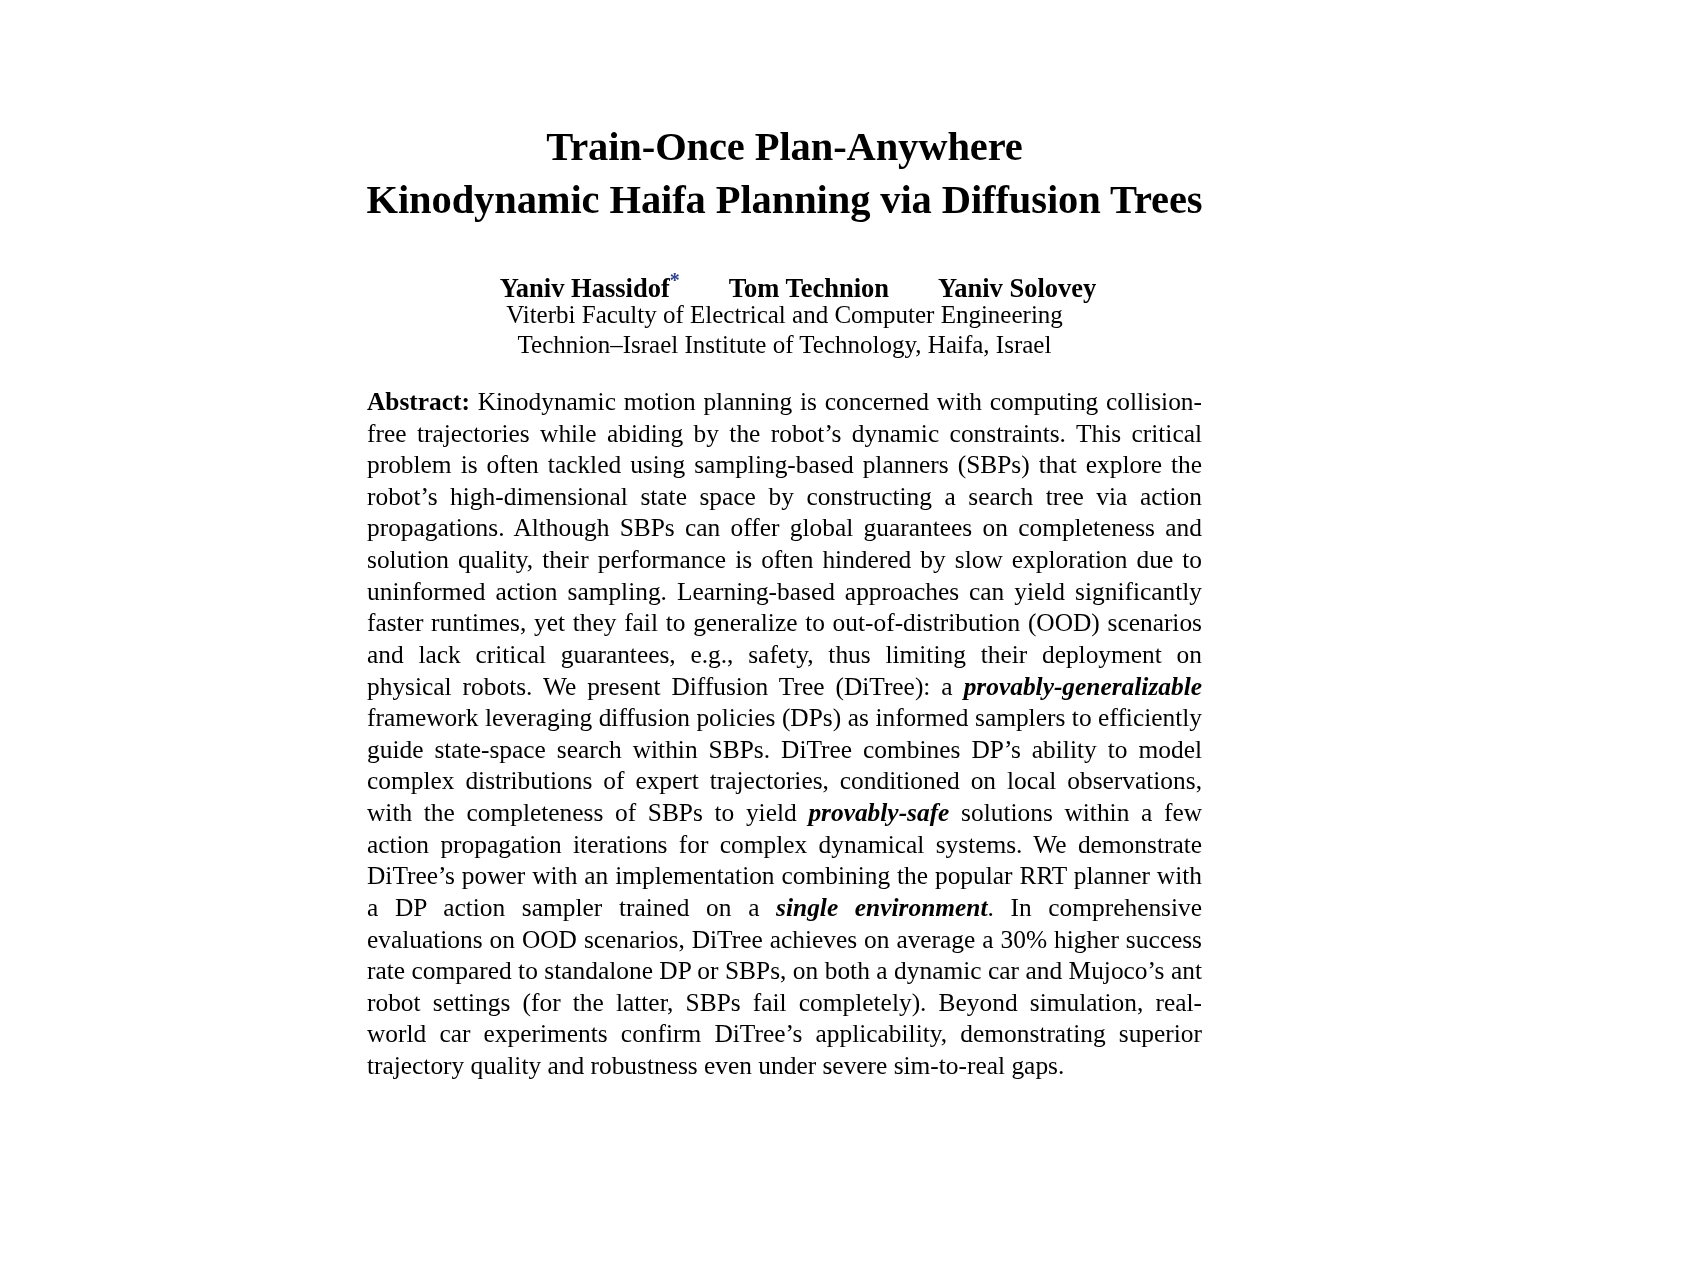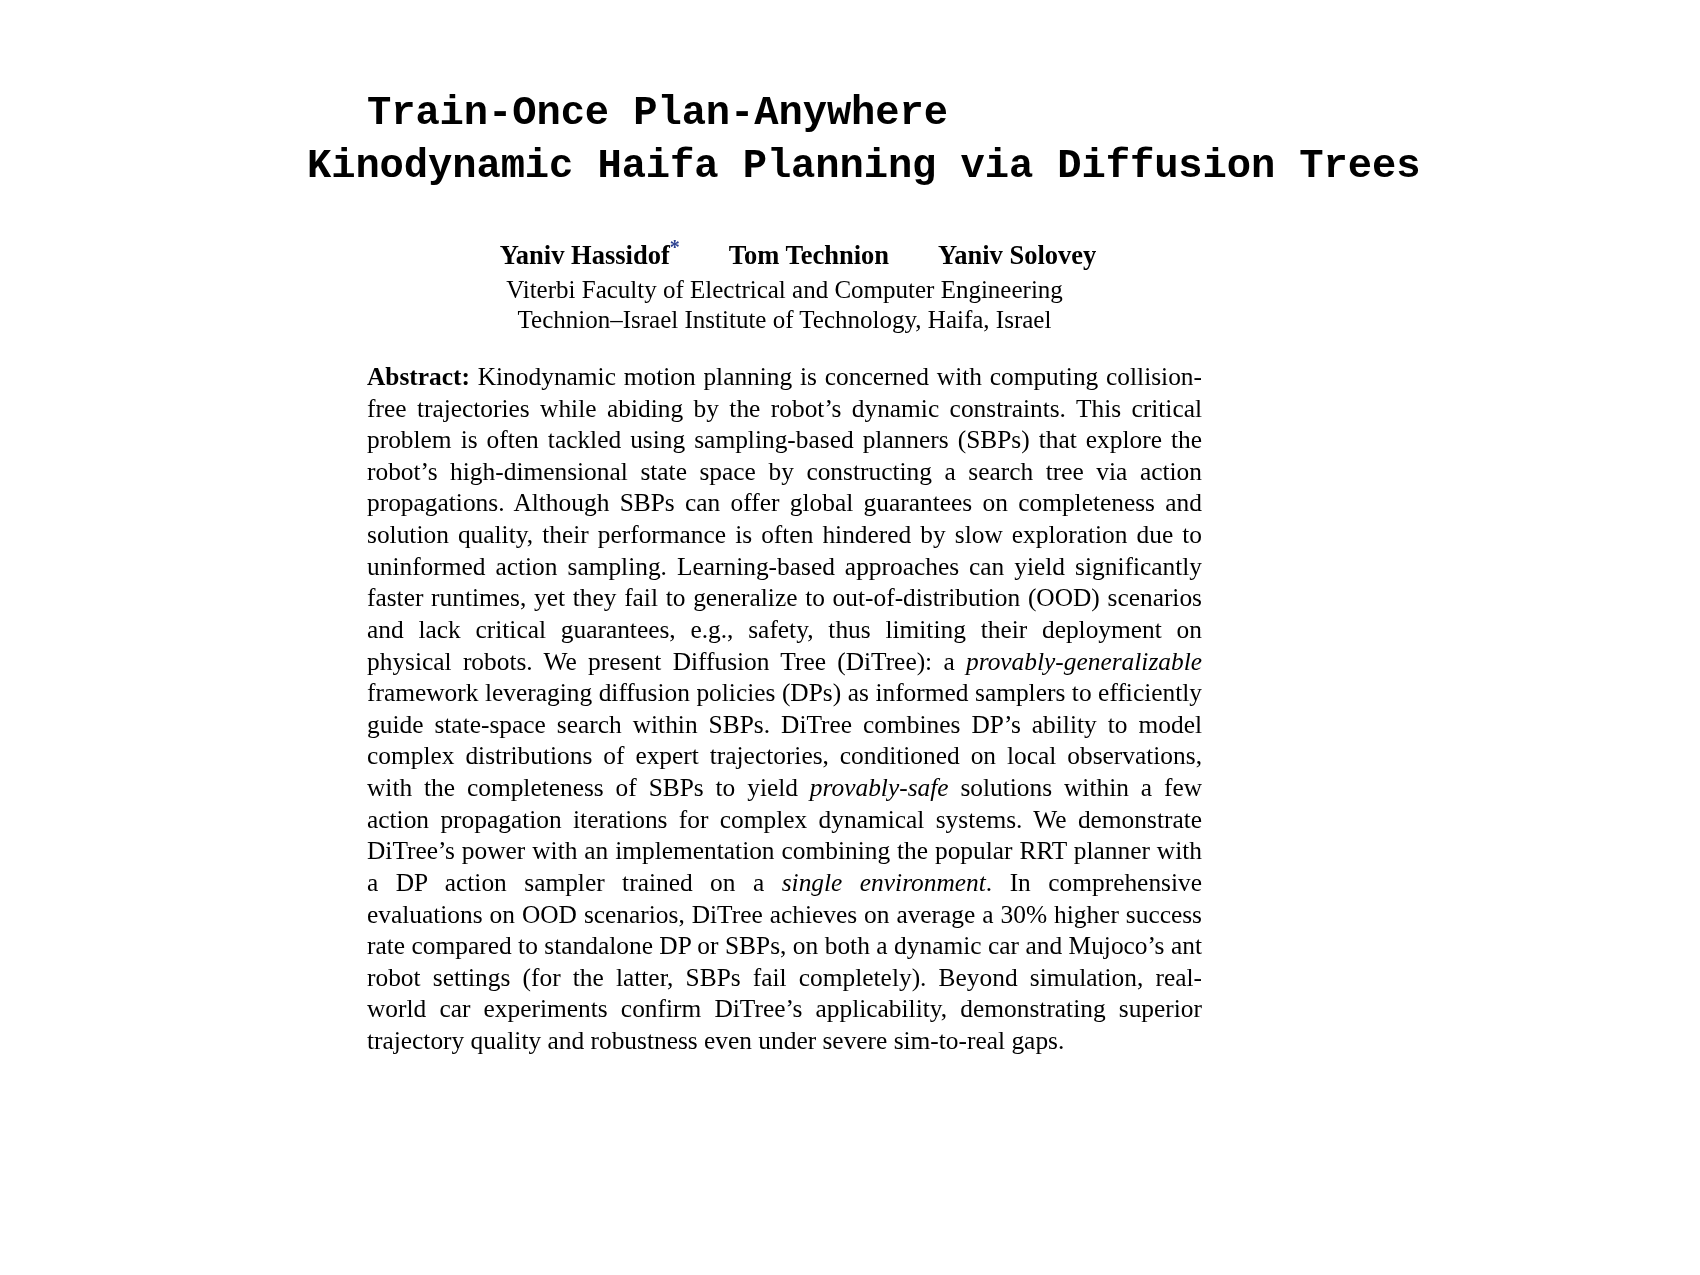--- a/index.html
+++ b/index.html
@@ -53,26 +53,26 @@
   #content-column {
     position: absolute;
     left: 367px;
     top: 0px;
     width: 835px;
   }
 
   
   #paper-title {
     margin: 0;
-    padding-top: 87px;
+    padding-top: 120px;
     font-size: 40.5px;
     font-weight: bold;
     line-height: 1.32;
+    text-align: center;
     letter-spacing: -0.1px;
-    font-family: Liberation Mono, monospace;
   }
   #paper-title .title-line {
     display: block;
     white-space: nowrap;
   }
   #paper-title .title-line.line2 {
     margin-left: -60px;
     margin-right: -60px;
   }
 
@@ -99,41 +99,42 @@
     color: #2a3f8f;
     font-size: 20px;
     vertical-align: super;
     line-height: 0;
     font-weight: bold;
   }
   .affiliation {
     font-size: 25px;
     font-weight: normal;
     line-height: 1.13;
-    margin-top: 8px;
+    margin-top: 0;
     white-space: nowrap;
   }
   .affiliation.second {
     margin-top: 1px;
   }
 
   
   #abstract {
     margin-top: 27px;
     font-size: 25.4px;
     line-height: 1.245;
     text-align: justify;
     text-justify: inter-word;
     hyphens: none;
   }
   #abstract .abstract-label {
     font-weight: bold;
   }
   #abstract .em {
     font-style: italic;
+    font-weight: bold;
   }
 
   
   #project-webpage {
     margin-top: 10px;
     font-size: 25.4px;
     line-height: 1.245;
   }
   #project-webpage .weblink {
     color: #2a3f8f;

